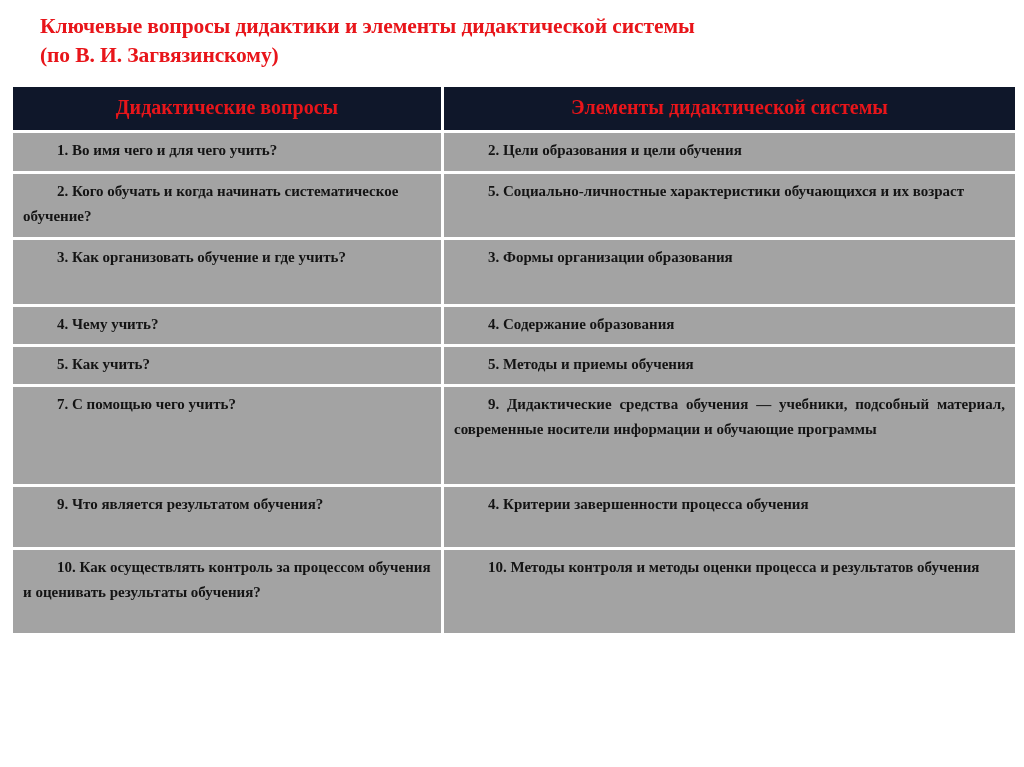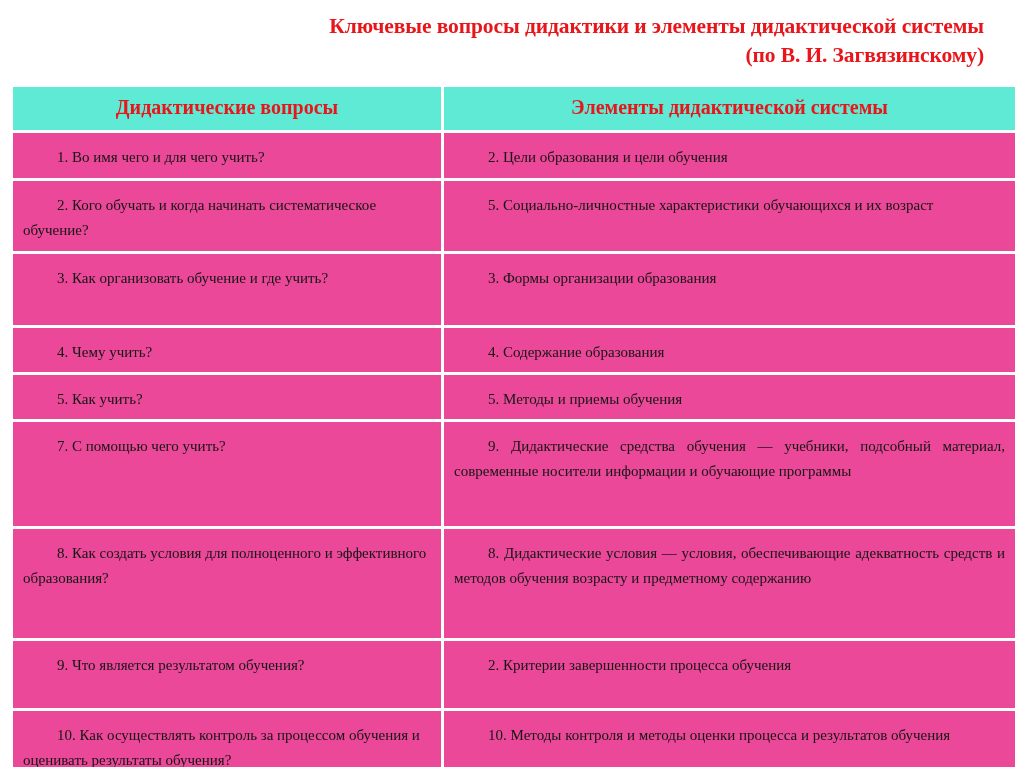--- a/index.html
+++ b/index.html
@@ -21,21 +21,21 @@
     height: 767px;
     box-sizing: border-box;
     background: #ffffff;
   }
 
   
   .title-block {
     width: 100%;
     padding: 12px 40px 0 40px;
     box-sizing: border-box;
-    text-align: right;
+    text-align: left;
   }
   .title-line {
     color: #e8151a;
     font-weight: bold;
     font-size: 21.5px;
     line-height: 29px;
     letter-spacing: -0.1px;
     white-space: nowrap;
   }
 
@@ -46,38 +46,38 @@
   table.didactic-table {
     width: 1002px;
     border-collapse: separate;
     border-spacing: 3px 3px;
     table-layout: fixed;
   }
   table.didactic-table col.col-q { width: 428px; }
   table.didactic-table col.col-e { width: 571px; }
 
   thead th {
-    background: #5eead4;
+    background: #0f172a;
     color: #e8151a;
     font-weight: bold;
     font-size: 20px;
     text-align: center;
     padding: 9px 6px 11px 6px;
     vertical-align: middle;
     border: 0;
   }
 
   tbody td {
-    background: #ec4899;
+    background: #a3a3a3;
     color: #141414;
-    font-weight: normal;
+    font-weight: bold;
     font-size: 15px;
     line-height: 25px;
     vertical-align: top;
-    padding: 12px 10px 6px 10px;
+    padding: 5px 10px 6px 10px;
     border: 0;
   }
 
   tbody td .cell-p {
     margin: 0;
     text-indent: 34px;
   }
   tbody td.justify .cell-p {
     text-align: justify;
     text-align-last: left;
@@ -167,35 +167,27 @@
 
         <tr class="r7">
           <td>
             <p class="cell-p">7. С помощью чего учить?</p>
           </td>
           <td class="justify">
             <p class="cell-p">9. Дидактические средства обучения — учебники, подсобный материал, современные носители информации и обучающие программы</p>
           </td>
         </tr>
 
-        <tr class="r8">
-          <td>
-            <p class="cell-p">8. Как создать условия для полноценного и эффективного образования?</p>
-          </td>
-          <td class="justify">
-            <p class="cell-p">8. Дидактические условия — условия, обеспечивающие адекватность средств и методов обучения возрасту и предметному содержанию</p>
-          </td>
-        </tr>
 
         <tr class="r9">
           <td>
             <p class="cell-p">9. Что является результатом обучения?</p>
           </td>
           <td>
-            <p class="cell-p">2. Критерии завершенности процесса обучения</p>
+            <p class="cell-p">4. Критерии завершенности процесса обучения</p>
           </td>
         </tr>
 
         <tr class="r10">
           <td>
             <p class="cell-p">10. Как осуществлять контроль за процессом обучения и оценивать результаты обучения?</p>
           </td>
           <td class="justify">
             <p class="cell-p">10. Методы контроля и методы оценки процесса и результатов обучения</p>
           </td>

